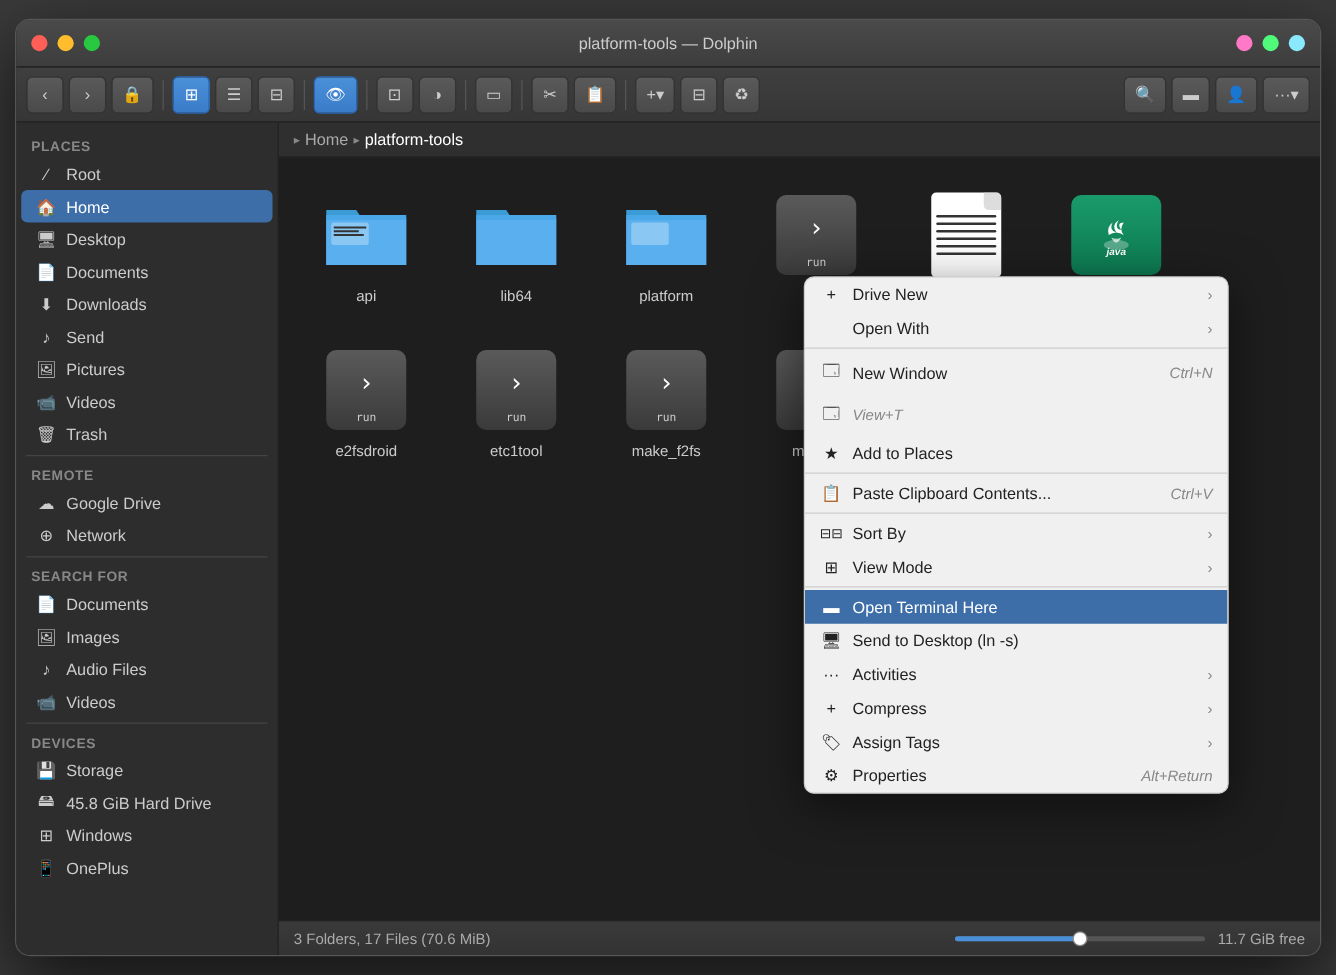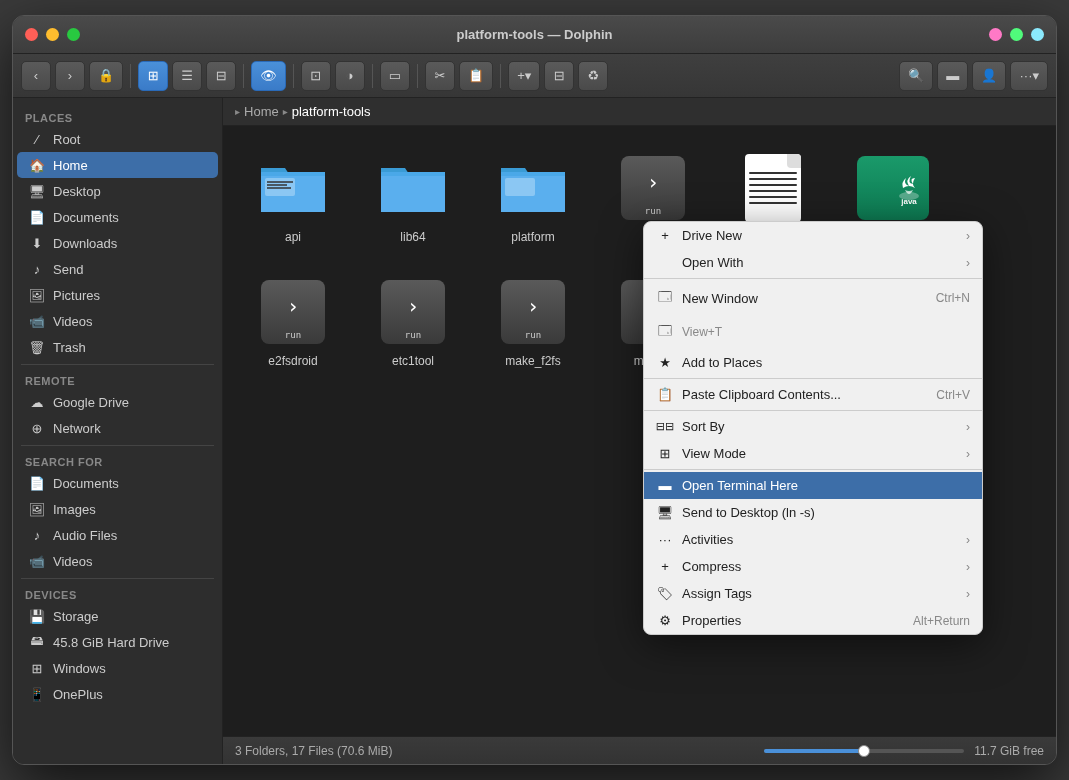--- a/index.html
+++ b/index.html
@@ -47,21 +47,21 @@
     }
     .tl-close { background: #ff5f57; }
     .tl-minimize { background: #ffbd2e; }
     .tl-maximize { background: #28c940; }
     .titlebar-title {
       position: absolute;
       left: 50%;
       transform: translateX(-50%);
       color: #ccc;
       font-size: 13px;
-      font-weight: 700;
+      font-weight: 400;
     }
     .titlebar-right {
       margin-left: auto;
       display: flex;
       gap: 8px;
     }
     .td1 { background: #ff79c6; }
     .td2 { background: #50fa7b; }
     .td3 { background: #8be9fd; }
 
@@ -240,25 +240,26 @@
     }
 
     
     .java-icon-box {
       width: 76px;
       height: 64px;
       background: linear-gradient(180deg, #1a9a6a 0%, #0d7a52 100%);
       border-radius: 8px;
       display: flex;
       align-items: center;
-      justify-content: flex-end;
+      justify-content: center;
       color: white;
       font-size: 11px;
       font-weight: bold;
       position: relative;
+      font-style: italic;
     }
 
     
     .doc-icon-box {
       width: 56px;
       height: 68px;
       background: white;
       border-radius: 4px;
       display: flex;
       flex-direction: column;
@@ -358,20 +359,21 @@
       display: flex;
       align-items: center;
       justify-content: center;
       font-size: 13px;
       flex-shrink: 0;
     }
     .ctx-item-label { flex: 1; }
     .ctx-item-shortcut {
       color: #888;
       font-size: 12px;
+      font-style: italic;
     }
     .ctx-item-arrow {
       color: #888;
       font-size: 12px;
     }
     .ctx-separator {
       height: 1px;
       background: #ccc;
       margin: 2px 0;
     }

